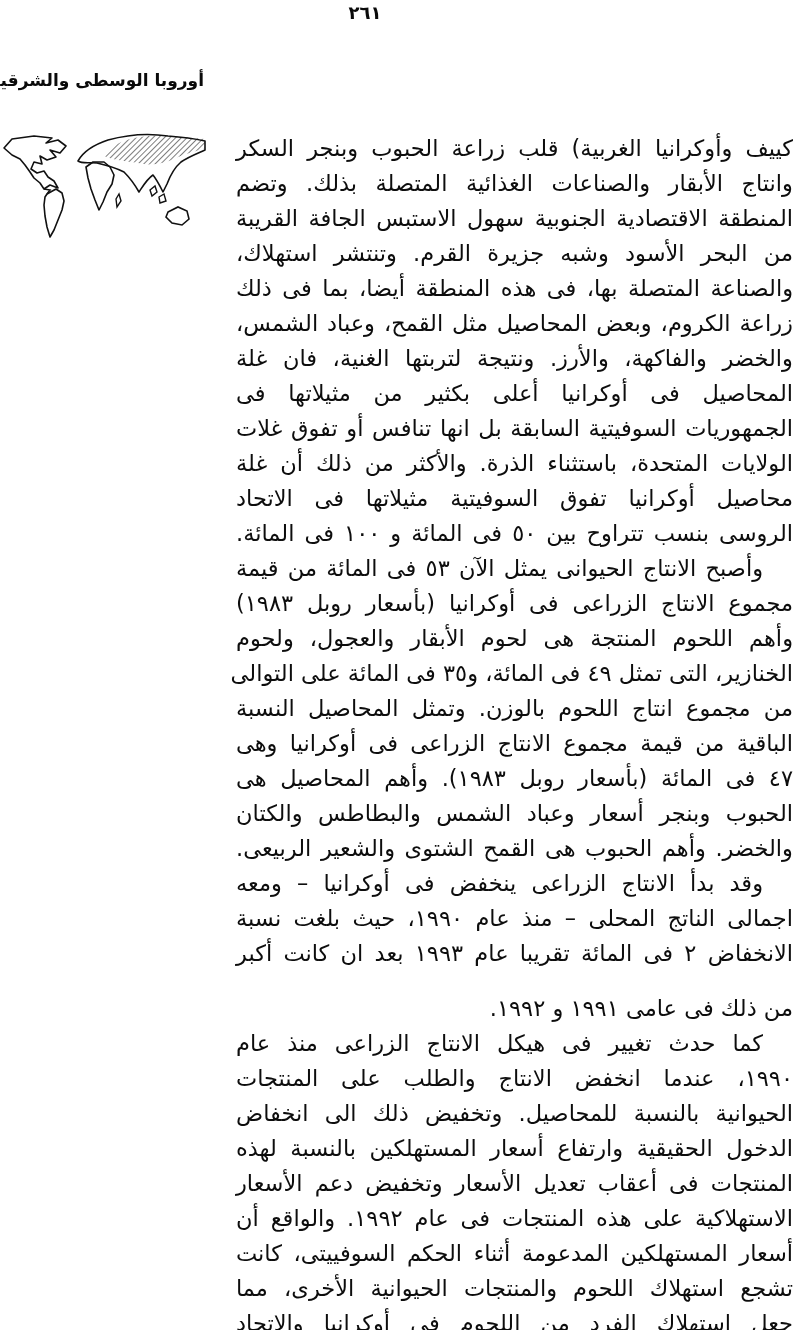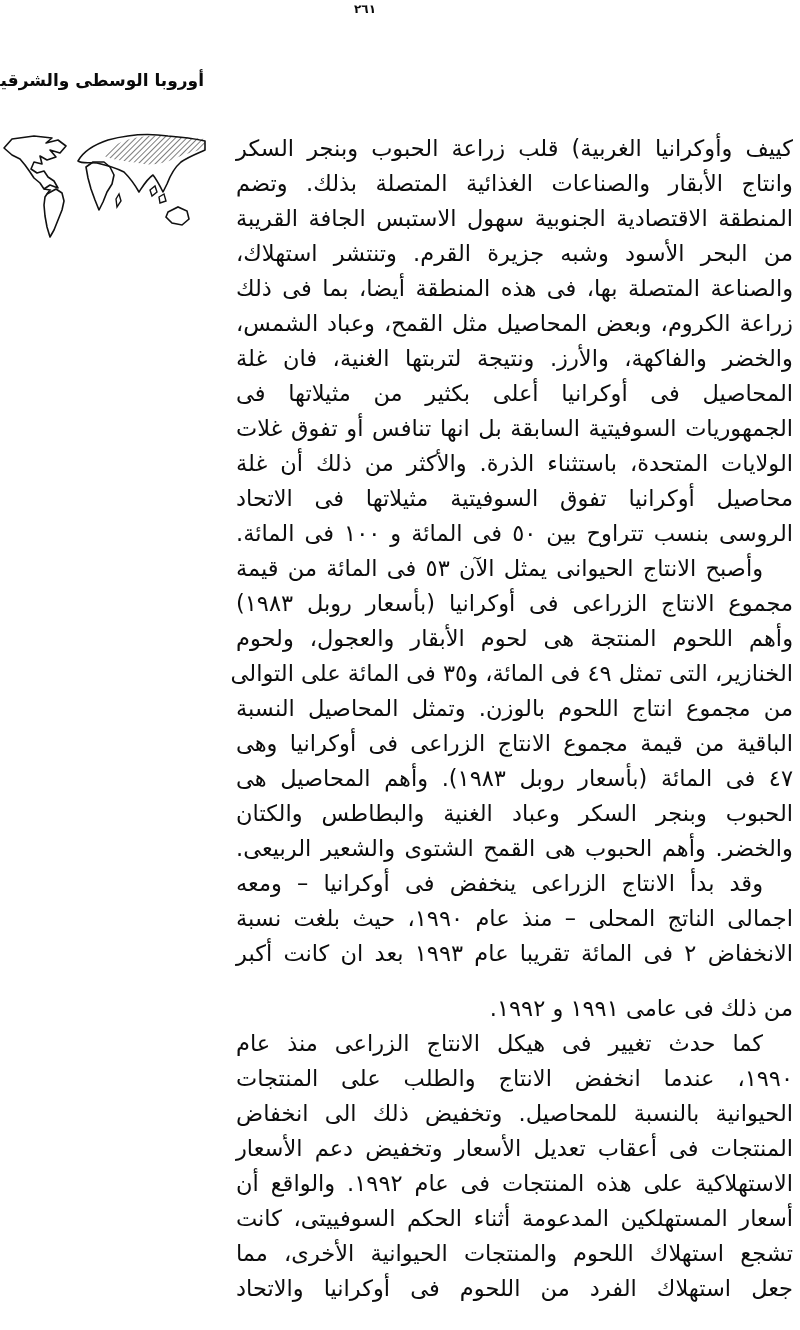--- a/index.html
+++ b/index.html
@@ -8,21 +8,21 @@
     background:#ffffff;
     font-family:"DejaVu Sans", sans-serif;
     color:#0a0a0a;
     position:relative;
     overflow:hidden;
   }
   .page{position:absolute;inset:0;background:#ffffff;}
   .page-number{
     position:absolute;top:2px;left:328px;width:74px;
     text-align:center;
-    font-size:12px;font-weight:600;
+    font-size:18px;font-weight:600;
     direction:rtl;
     letter-spacing:2px;
   }
   .section-title{
     position:absolute;top:70px;left:4px;width:200px;
     direction:rtl;text-align:right;
     font-size:17px;font-weight:bold;
     white-space:nowrap;
   }
   .map-figure{
@@ -101,29 +101,30 @@
       <div class="line">الولايات المتحدة، باستثناء الذرة. والأكثر من ذلك أن غلة</div>
       <div class="line">محاصيل أوكرانيا تفوق السوفيتية مثيلاتها فى الاتحاد</div>
       <div class="line">الروسى بنسب تتراوح بين ٥٠ فى المائة و ١٠٠ فى المائة.</div>
       <div class="line indent">وأصبح الانتاج الحيوانى يمثل الآن ٥٣ فى المائة من قيمة</div>
       <div class="line">مجموع الانتاج الزراعى فى أوكرانيا (بأسعار روبل ١٩٨٣)</div>
       <div class="line">وأهم اللحوم المنتجة هى لحوم الأبقار والعجول، ولحوم</div>
       <div class="line">الخنازير، التى تمثل ٤٩ فى المائة، و٣٥ فى المائة على التوالى</div>
       <div class="line">من مجموع انتاج اللحوم بالوزن. وتمثل المحاصيل النسبة</div>
       <div class="line">الباقية من قيمة مجموع الانتاج الزراعى فى أوكرانيا وهى</div>
       <div class="line">٤٧ فى المائة (بأسعار روبل ١٩٨٣). وأهم المحاصيل هى</div>
-      <div class="line">الحبوب وبنجر السكر وعباد الغنية والبطاطس والكتان</div>
+      <div class="line">الحبوب وبنجر أسعار وعباد الشمس والبطاطس والكتان</div>
       <div class="line">والخضر. وأهم الحبوب هى القمح الشتوى والشعير الربيعى.</div>
       <div class="line indent">وقد بدأ الانتاج الزراعى ينخفض فى أوكرانيا – ومعه</div>
       <div class="line">اجمالى الناتج المحلى – منذ عام ١٩٩٠، حيث بلغت نسبة</div>
       <div class="line">الانخفاض ٢ فى المائة تقريبا عام ١٩٩٣ بعد ان كانت أكبر</div>
       <div class="line short">من ذلك فى عامى ١٩٩١ و ١٩٩٢.</div>
       <div class="line indent">كما حدث تغيير فى هيكل الانتاج الزراعى منذ عام</div>
       <div class="line">١٩٩٠، عندما انخفض الانتاج والطلب على المنتجات</div>
       <div class="line">الحيوانية بالنسبة للمحاصيل. وتخفيض ذلك الى انخفاض</div>
+      <div class="line">الدخول الحقيقية وارتفاع أسعار المستهلكين بالنسبة لهذه</div>
       <div class="line">المنتجات فى أعقاب تعديل الأسعار وتخفيض دعم الأسعار</div>
       <div class="line">الاستهلاكية على هذه المنتجات فى عام ١٩٩٢. والواقع أن</div>
       <div class="line">أسعار المستهلكين المدعومة أثناء الحكم السوفييتى، كانت</div>
       <div class="line">تشجع استهلاك اللحوم والمنتجات الحيوانية الأخرى، مما</div>
       <div class="line">جعل استهلاك الفرد من اللحوم فى أوكرانيا والاتحاد</div>
     </div>
 
 </div>
 
 </body></html>

